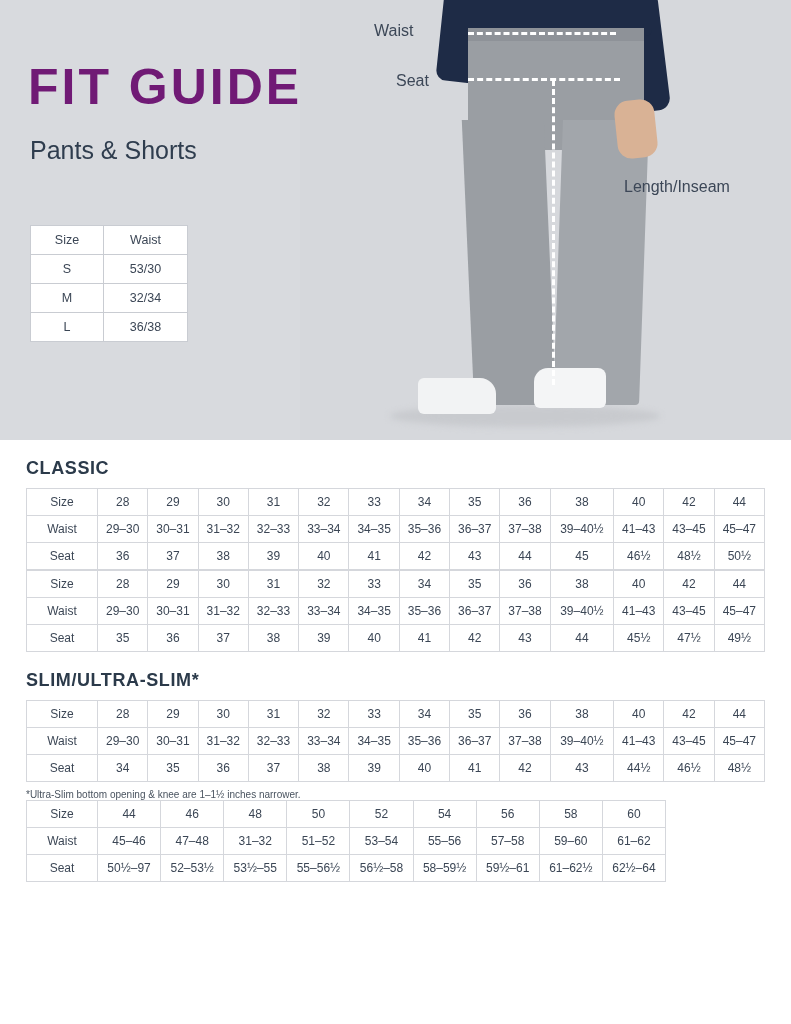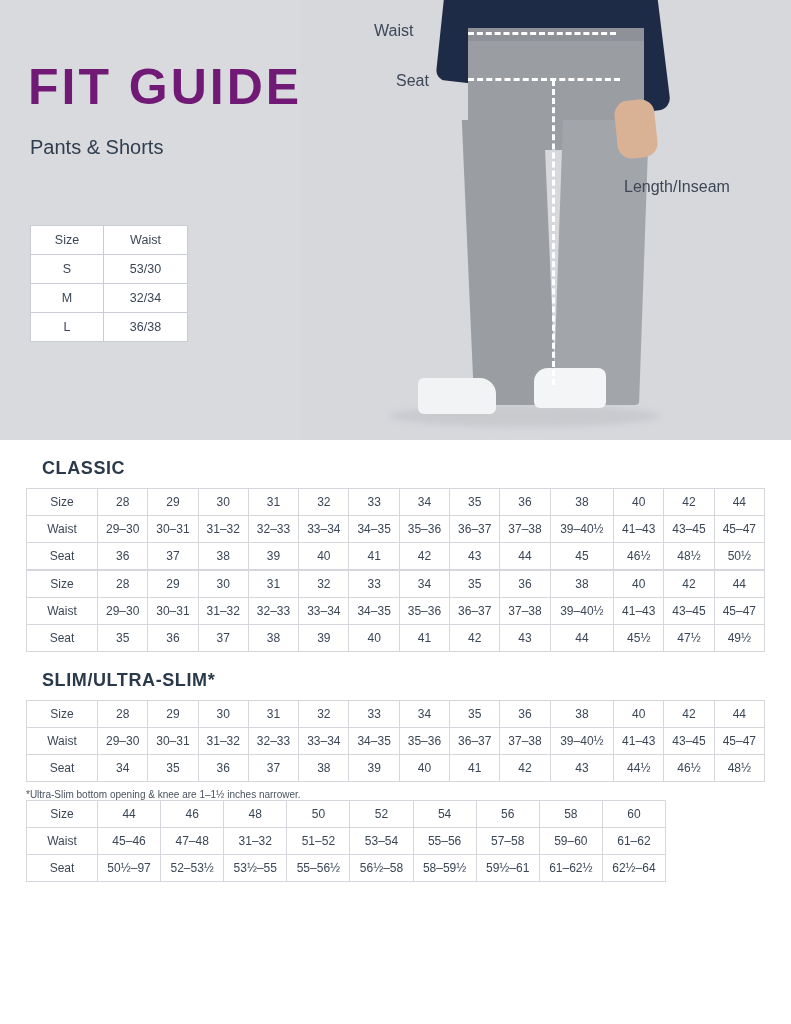--- a/index.html
+++ b/index.html
@@ -36,21 +36,21 @@
     font-size: 50px;
     letter-spacing: 3px;
     font-weight: bold;
     color: #701a75;
     line-height: 1;
   }
   .hero-sub {
     position: absolute;
     left: 30px;
     top: 136px;
-    font-size: 20px;
+    font-size: 25px;
     color: #2f3d4e;
     font-weight: normal;
   }
 
   
   .mini-table {
     position: absolute;
     left: 30px;
     top: 225px;
     border-collapse: collapse;
@@ -186,21 +186,21 @@
 
   
   .section {
     padding: 0 26px;
   }
   .sec-title {
     font-size: 18px;
     font-weight: bold;
     letter-spacing: 0.6px;
     color: #2b3a4a;
-    margin: 18px 0 9px 16px;
+    margin: 18px 0 9px 0;
   }
   table.grid {
     border-collapse: collapse;
     width: 739px;
     font-size: 12px;
     color: #3b4655;
   }
   table.grid th, table.grid td {
     border: 1px solid #d5d7dc;
     padding: 6px 2px;

